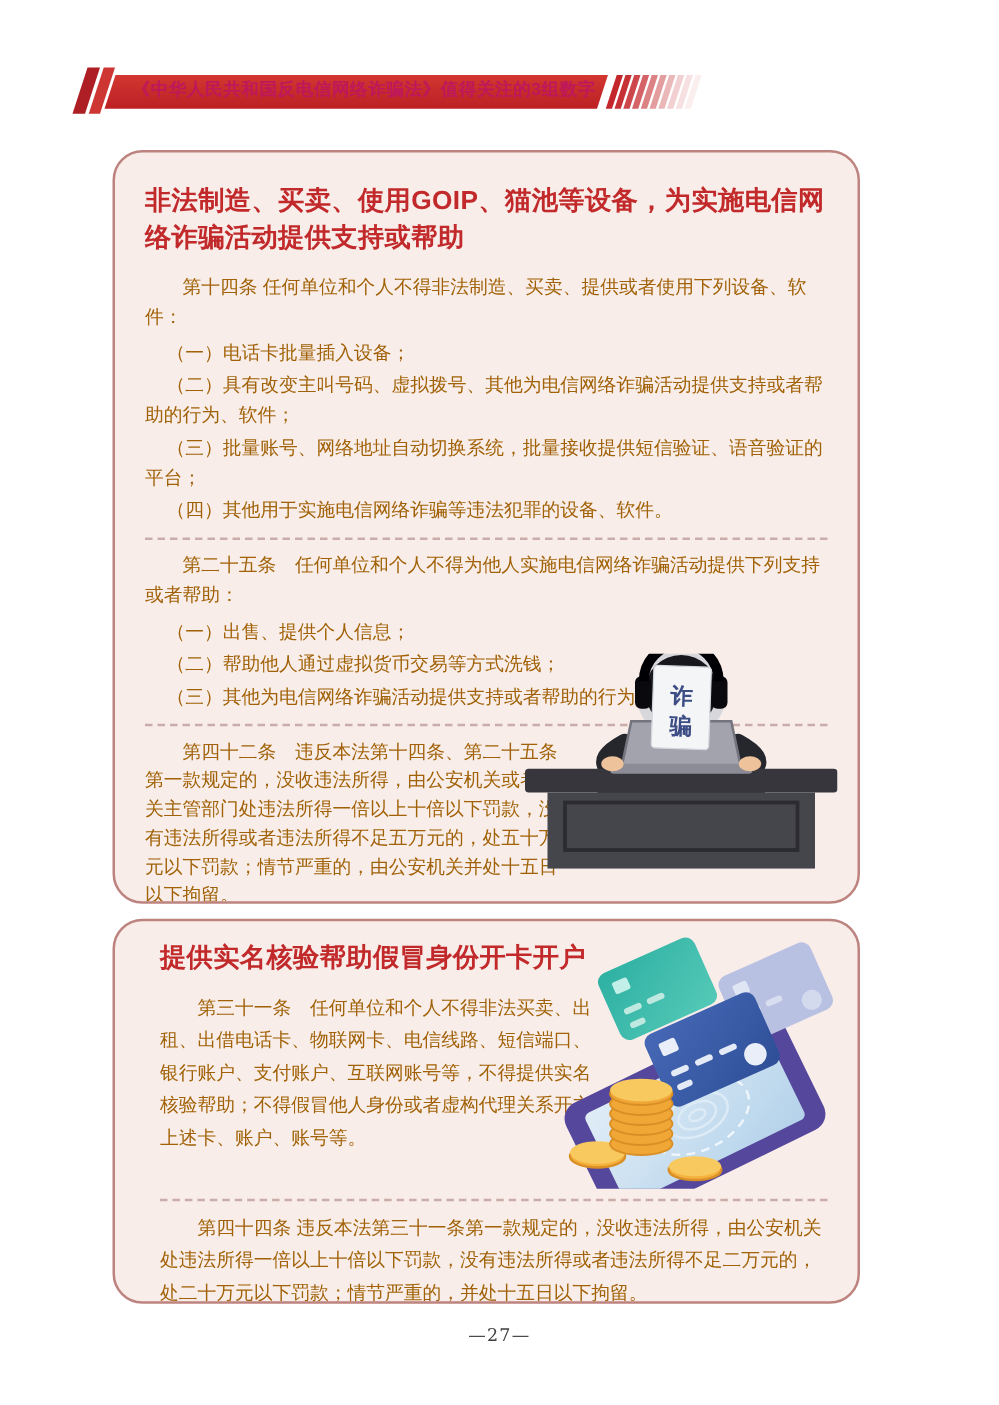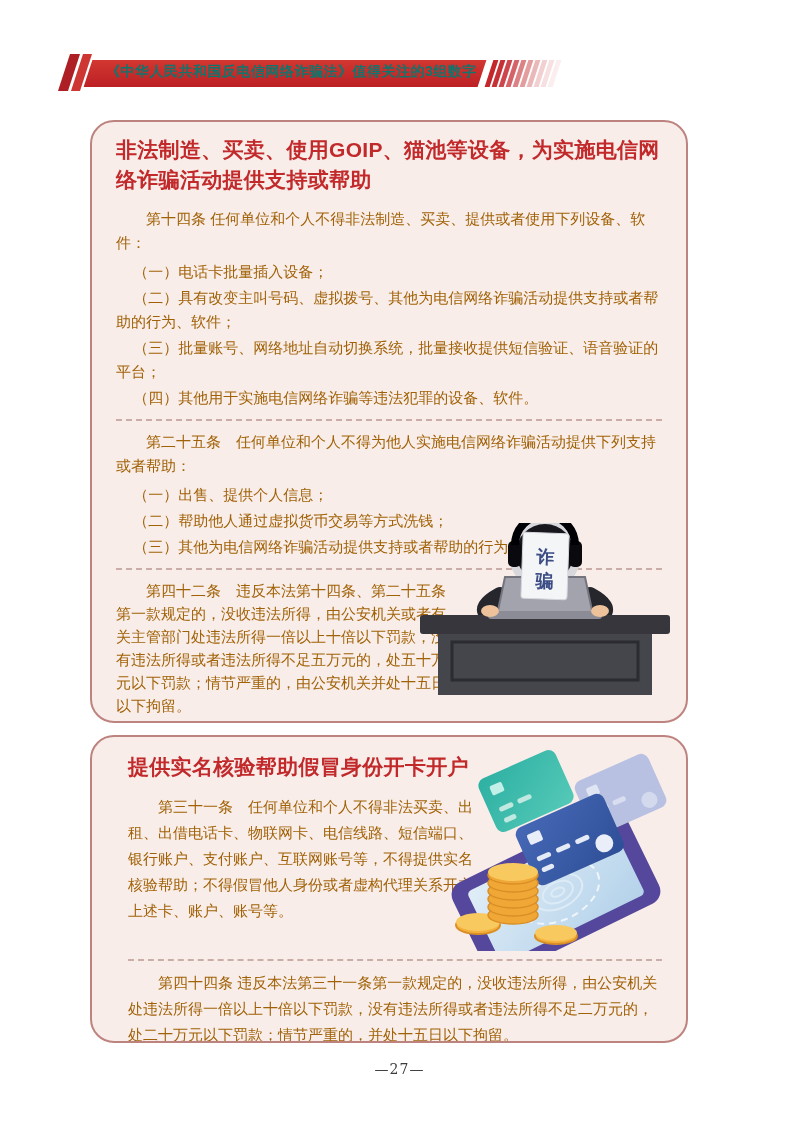--- a/index.html
+++ b/index.html
@@ -15,33 +15,33 @@
   .hdr .slash{position:absolute;top:54px;height:37px;transform:skewX(-18deg);}
   .hdr .slash.s-a{left:64px;width:10px;background:#ad1f24;}
   .hdr .slash.s-b{left:77px;width:9px;background:#cd3632;}
   .hdr .band{
     position:absolute;left:88px;top:60px;width:394px;height:27px;
     transform:skewX(-18deg);
     background:linear-gradient(180deg,#d23731 0%,#bc2024 100%);
   }
   .hdr .band-text{
     position:absolute;left:106px;top:63px;width:380px;
-    color:#0f766e;font-size:14px;font-weight:bold;letter-spacing:.5px;
+    color:#be185d;font-size:14px;font-weight:bold;letter-spacing:.5px;
     white-space:nowrap;
   }
   .hdr .stripe{position:absolute;top:60px;width:4.5px;height:27px;
     transform:skewX(-18deg);background:#c3262b;}
 
   
   .card{
     position:absolute;left:90px;width:598px;box-sizing:border-box;
     background:#f9edea;border:2px solid #bd837f;border-radius:24px;
     overflow:hidden;
   }
-  .card1{top:120px;height:603px;padding:13px 24px 0 24px;}
+  .card1{top:120px;height:603px;padding:24px 24px 0 24px;}
   .card2{top:735px;height:308px;padding:15px 24px 0 36px;}
   .card-title{
     margin:0 0 12px 0;color:#c1292a;font-size:21px;font-weight:bold;
     line-height:30px;letter-spacing:.3px;
   }
   .body-text{color:#a16207;font-size:15px;line-height:24px;margin:0;}
   p.lead{text-indent:2em;margin:0 0 5px 0;}
   p.item{text-indent:1.15em;margin:0 0 2px 0;}
   .divider{border-top:2px dashed #c9ada8;margin:9px 0;height:0;}
   .split{position:relative;}

